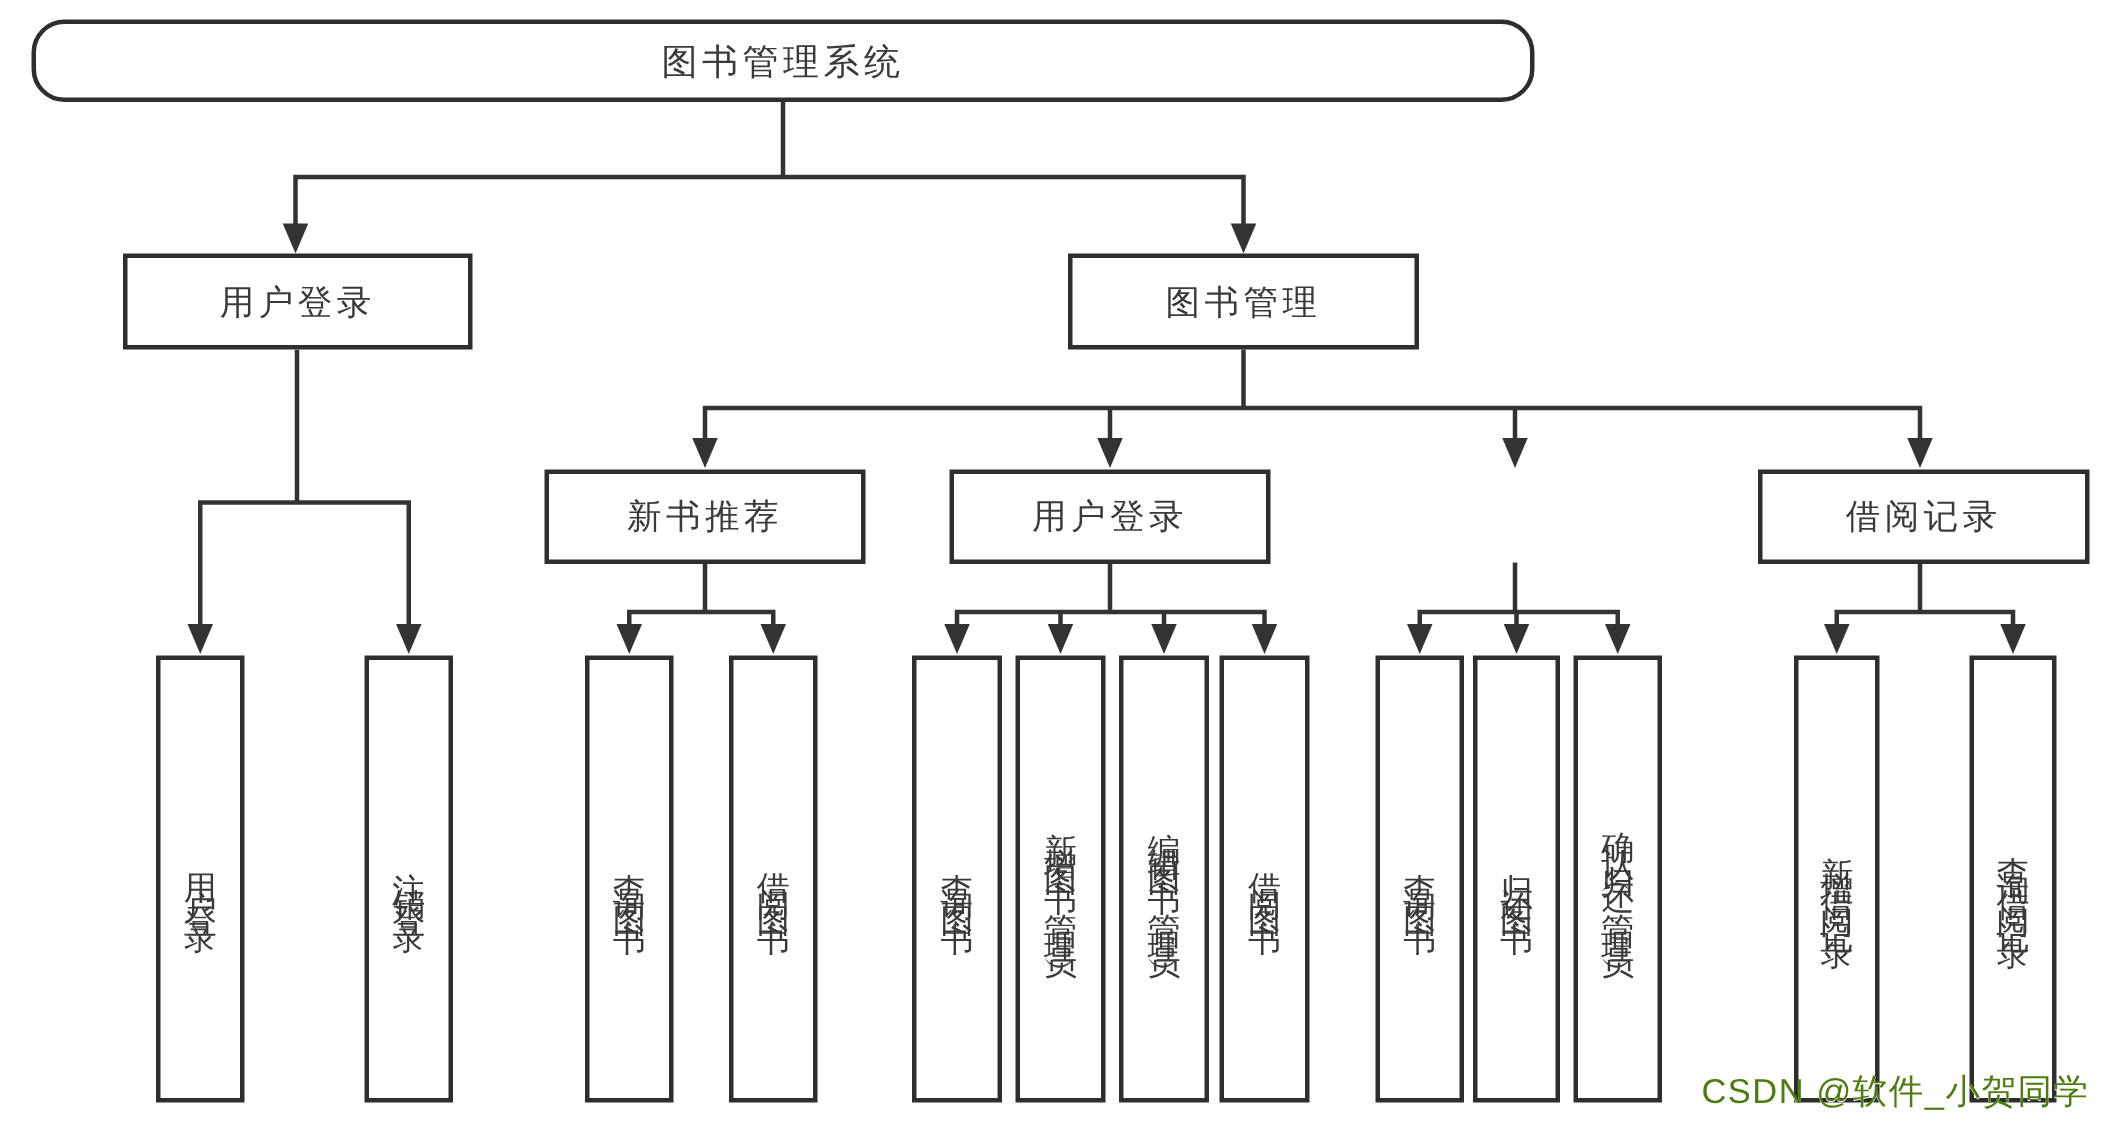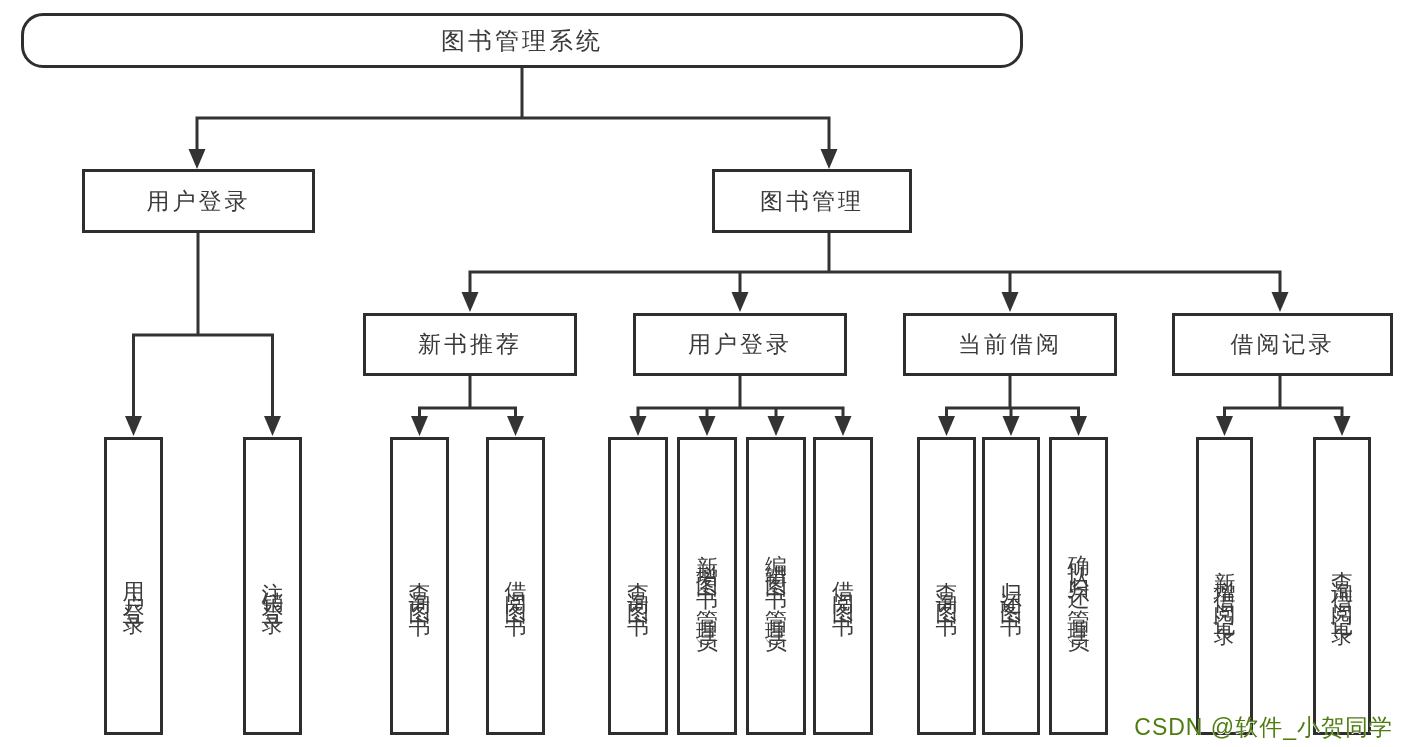--- a/index.html
+++ b/index.html
@@ -107,25 +107,24 @@
 
     <path class="wire" d="M1280,375 V408"></path>
     <path class="wire" d="M1224.5,418 V408 H1342 V418"></path>
     <polygon class="arrow" points="1216,416 1233,416 1224.5,436"></polygon>
     <polygon class="arrow" points="1333.5,416 1350.5,416 1342,436"></polygon>
   </svg>
 
   <div class="node root" style="left:21px; top:13px; width:1002px; height:55px;border-radius:22px;">图书管理系统</div>
 
   <div class="node" style="left:82px; top:169px; width:233px; height:64px;">用户登录</div>
-  <div class="node" style="left:712px; top:169px; width:200px; height:64px;">图书管理</div>
+  <div class="node" style="left:712px; top:169px; width:234px; height:64px;">图书管理</div>
 
   <div class="node" style="left:363px; top:313px; width:214px; height:63px;">新书推荐</div>
   <div class="node" style="left:633px; top:313px; width:214px; height:63px;">用户登录</div>
-  <div class="node" style="left:903px; top:313px; width:214px; height:63px;">当前借阅</div>
   <div class="node" style="left:1172px; top:313px; width:221px; height:63px;">借阅记录</div>
 
   <div class="vnode" style="left:104px; top:437px; width:59px; height:298px;">用户登录</div>
   <div class="vnode" style="left:243px; top:437px; width:59px; height:298px;">注销登录</div>
 
   <div class="vnode" style="left:390px; top:437px; width:59px; height:298px;">查询图书</div>
   <div class="vnode" style="left:486px; top:437px; width:59px; height:298px;">借阅图书</div>
 
   <div class="vnode" style="left:608px; top:437px; width:60px; height:298px;">查询图书</div>
   <div class="vnode" style="left:677px; top:437px; width:60px; height:298px;">新增图书（管理员）</div>

